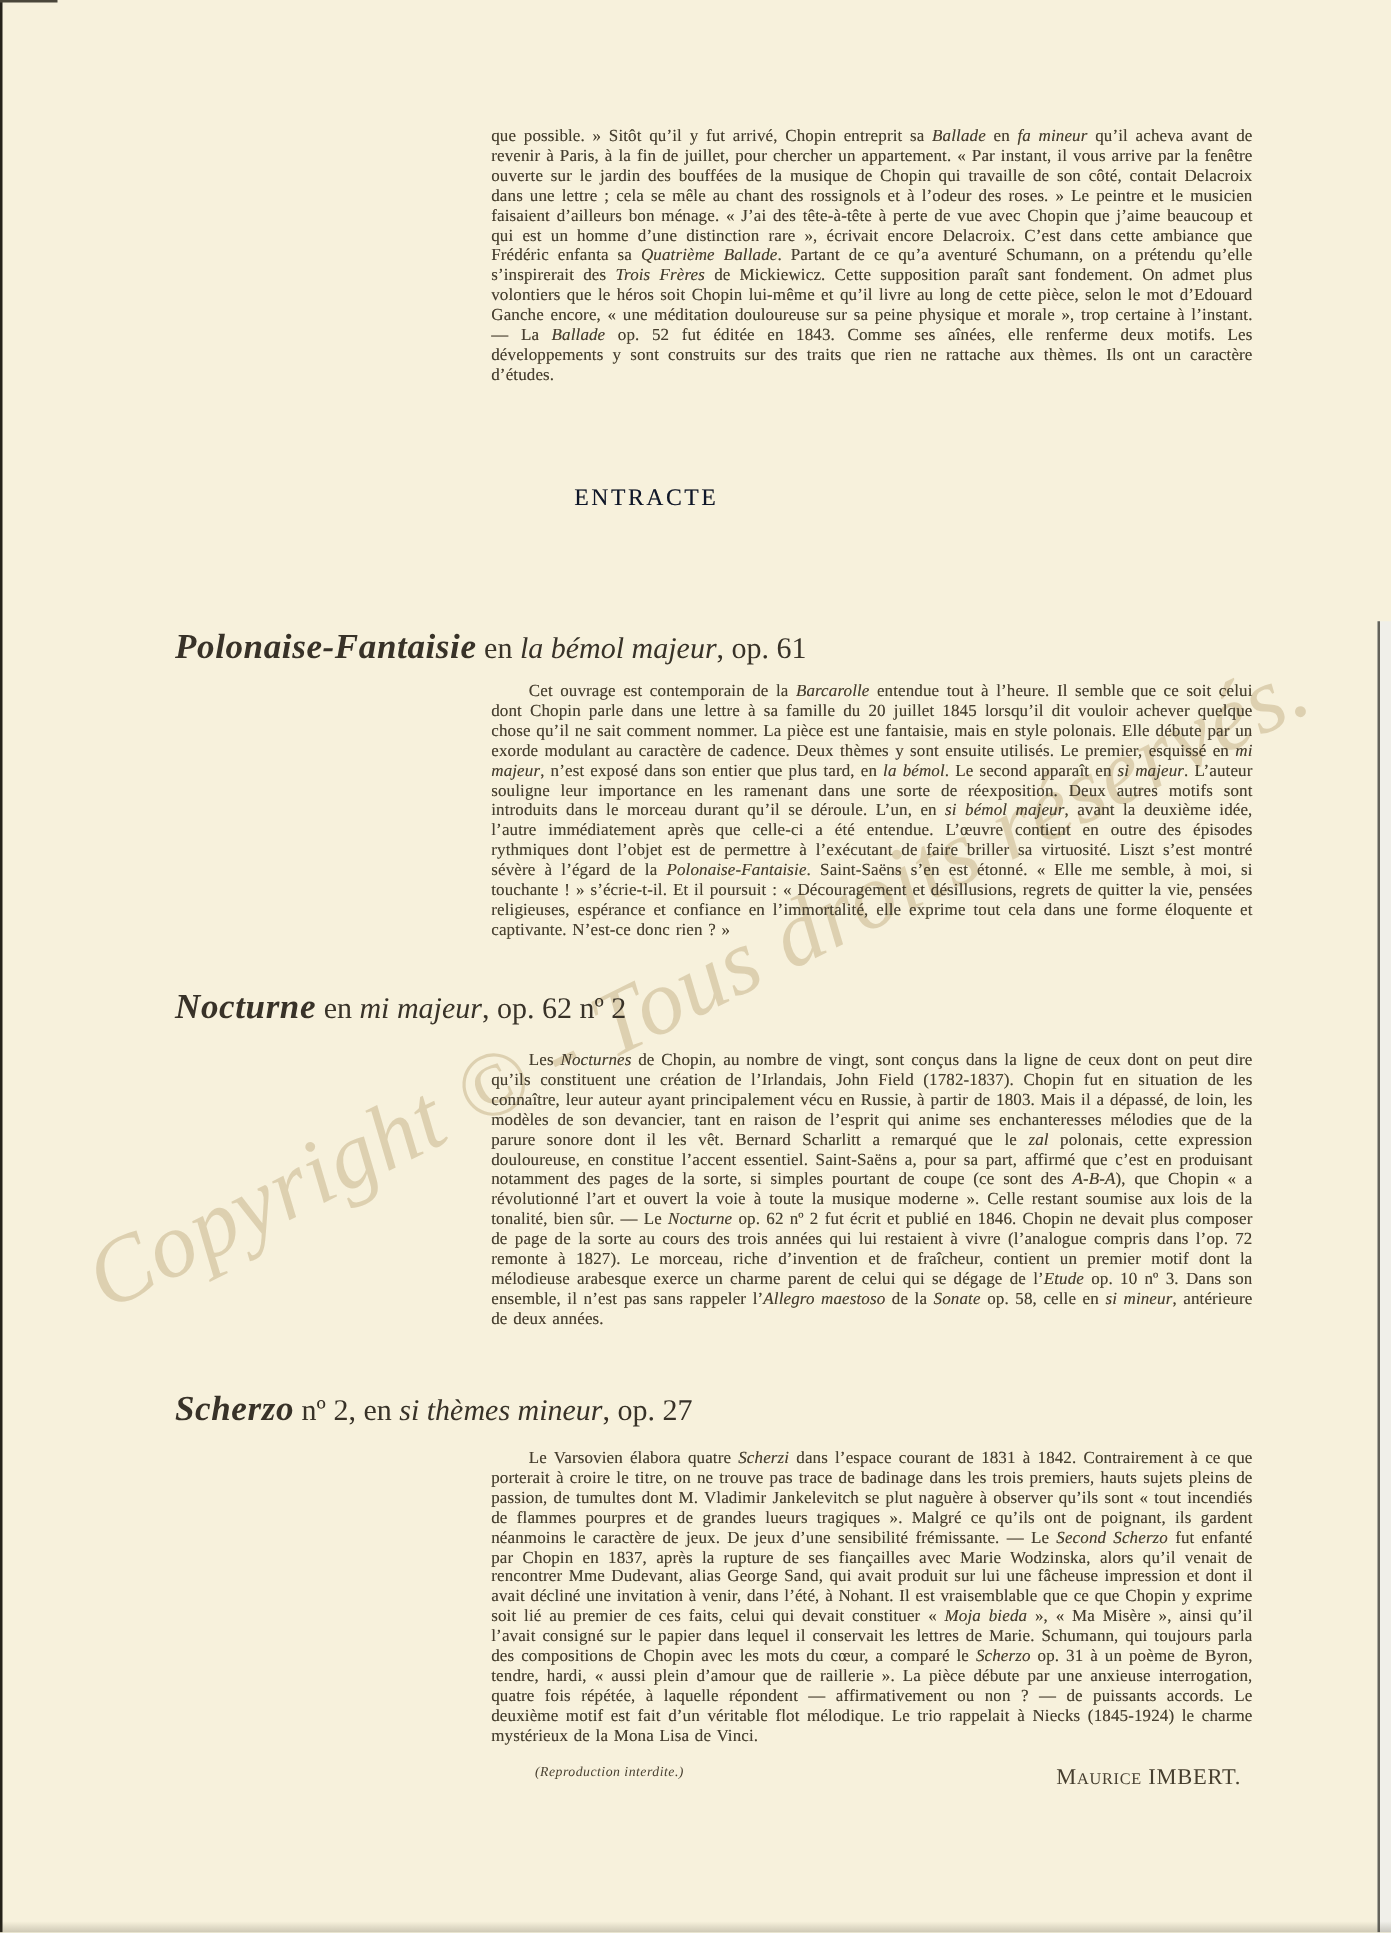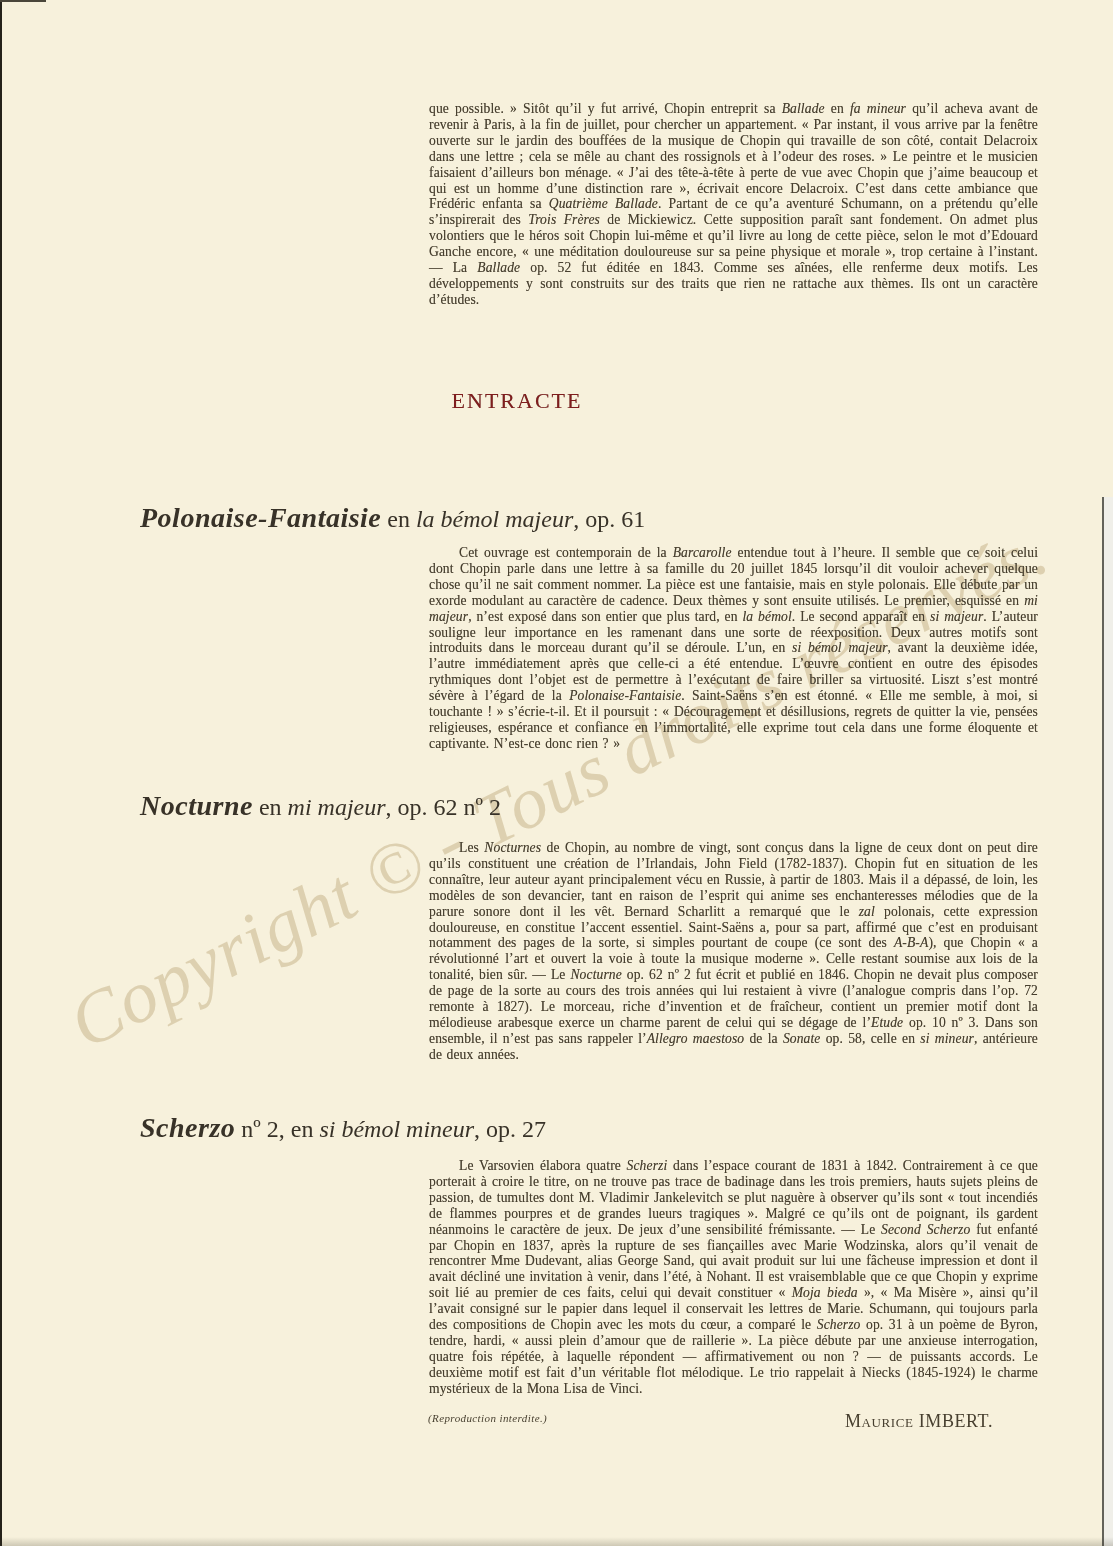--- a/index.html
+++ b/index.html
@@ -30,30 +30,29 @@
     pointer-events:none;
   }
 
   
   .para {
     position:absolute; left:393px; width:609px;
     text-align:justify;
     font-size:13.6px; line-height:15.9px;
     letter-spacing:0.1px; word-spacing:1px;
     text-shadow:0 0 0.4px rgba(71,63,47,0.55);
-    margin-left:36px;
   }
   .para.indent { text-indent:30px; }
   .para em { font-style:italic; }
 
   .entracte {
     position:absolute; left:517px; top:388px;
     transform:translateX(-50%);
-    font-size:22px; letter-spacing:2px;
-    color:#7f1d1d;
+    font-size:19px; letter-spacing:2px;
+    color:#0f172a;
     text-shadow:0 0 0.4px rgba(74,67,54,0.5);
   }
 
   
   .piece-heading { position:absolute; left:140px; white-space:nowrap; color:#383228;margin-top:16px; }
   .piece-heading .main { font-style:italic; font-weight:bold; font-size:28px; letter-spacing:0.5px; }
   .piece-heading .mid,
   .piece-heading .tail { font-style:normal; font-weight:normal; font-size:24px; }
   .piece-heading .key  { font-style:italic; font-weight:normal; font-size:24px; }
 
@@ -81,21 +80,21 @@
     <span class="main">Polonaise-Fantaisie</span><span class="mid"> en </span><span class="key">la bémol majeur</span><span class="tail">, op. 61</span>
   </h2>
   <div class="para indent" style="top:545px;">Cet ouvrage est contemporain de la <em>Barcarolle</em> entendue tout à l’heure. Il semble que ce soit celui dont Chopin parle dans une lettre à sa famille du 20 juillet 1845 lorsqu’il dit vouloir achever quelque chose qu’il ne sait comment nommer. La pièce est une fantaisie, mais en style polonais. Elle débute par un exorde modulant au caractère de cadence. Deux thèmes y sont ensuite utilisés. Le premier, esquissé en <em>mi majeur</em>, n’est exposé dans son entier que plus tard, en <em>la bémol</em>. Le second apparaît en <em>si majeur</em>. L’auteur souligne leur importance en les ramenant dans une sorte de réexposition. Deux autres motifs sont introduits dans le morceau durant qu’il se déroule. L’un, en <em>si bémol majeur</em>, avant la deuxième idée, l’autre immédiatement après que celle-ci a été entendue. L’œuvre contient en outre des épisodes rythmiques dont l’objet est de permettre à l’exécutant de faire briller sa virtuosité. Liszt s’est montré sévère à l’égard de la <em>Polonaise-Fantaisie</em>. Saint-Saëns s’en est étonné. « Elle me semble, à moi, si touchante ! » s’écrie-t-il. Et il poursuit : « Découragement et désillusions, regrets de quitter la vie, pensées religieuses, espérance et confiance en l’immortalité, elle exprime tout cela dans une forme éloquente et captivante. N’est-ce donc rien ? »</div>
 
   <h2 class="piece-heading" style="top:774px;text-align:right;">
     <span class="main">Nocturne</span><span class="mid"> en </span><span class="key">mi majeur</span><span class="tail">, op. 62 nº 2</span>
   </h2>
   <div class="para indent" style="top:840px;">Les <em>Nocturnes</em> de Chopin, au nombre de vingt, sont conçus dans la ligne de ceux dont on peut dire qu’ils constituent une création de l’Irlandais, John Field (1782-1837). Chopin fut en situation de les connaître, leur auteur ayant principalement vécu en Russie, à partir de 1803. Mais il a dépassé, de loin, les modèles de son devancier, tant en raison de l’esprit qui anime ses enchanteresses mélodies que de la parure sonore dont il les vêt. Bernard Scharlitt a remarqué que le <em>zal</em> polonais, cette expression douloureuse, en constitue l’accent essentiel. Saint-Saëns a, pour sa part, affirmé que c’est en produisant notamment des pages de la sorte, si simples pourtant de coupe (ce sont des <em>A-B-A</em>), que Chopin « a révolutionné l’art et ouvert la voie à toute la musique moderne ». Celle restant soumise aux lois de la tonalité, bien sûr. — Le <em>Nocturne</em> op. 62 nº 2 fut écrit et publié en 1846. Chopin ne devait plus composer de page de la sorte au cours des trois années qui lui restaient à vivre (l’analogue compris dans l’op. 72 remonte à 1827). Le morceau, riche d’invention et de fraîcheur, contient un premier motif dont la mélodieuse arabesque exerce un charme parent de celui qui se dégage de l’<em>Etude</em> op. 10 nº 3. Dans son ensemble, il n’est pas sans rappeler l’<em>Allegro maestoso</em> de la <em>Sonate</em> op. 58, celle en <em>si mineur</em>, antérieure de deux années.</div>
 
   <h2 class="piece-heading" style="top:1096px;">
-    <span class="main">Scherzo</span><span class="mid"> nº 2, en </span><span class="key">si bémol mineur</span><span class="tail">, op. 27</span>
+    <span class="main">Scherzo</span><span class="mid"> nº 2, en </span><span class="key">si thèmes mineur</span><span class="tail">, op. 27</span>
   </h2>
   <div class="para indent" style="top:1158px;">Le Varsovien élabora quatre <em>Scherzi</em> dans l’espace courant de 1831 à 1842. Contrairement à ce que porterait à croire le titre, on ne trouve pas trace de badinage dans les trois premiers, hauts sujets pleins de passion, de tumultes dont M. Vladimir Jankelevitch se plut naguère à observer qu’ils sont « tout incendiés de flammes pourpres et de grandes lueurs tragiques ». Malgré ce qu’ils ont de poignant, ils gardent néanmoins le caractère de jeux. De jeux d’une sensibilité frémissante. — Le <em>Second Scherzo</em> fut enfanté par Chopin en 1837, après la rupture de ses fiançailles avec Marie Wodzinska, alors qu’il venait de rencontrer Mme Dudevant, alias George Sand, qui avait produit sur lui une fâcheuse impression et dont il avait décliné une invitation à venir, dans l’été, à Nohant. Il est vraisemblable que ce que Chopin y exprime soit lié au premier de ces faits, celui qui devait constituer « <em>Moja bieda</em> », « Ma Misère », ainsi qu’il l’avait consigné sur le papier dans lequel il conservait les lettres de Marie. Schumann, qui toujours parla des compositions de Chopin avec les mots du cœur, a comparé le <em>Scherzo</em> op. 31 à un poème de Byron, tendre, hardi, « aussi plein d’amour que de raillerie ». La pièce débute par une anxieuse interrogation, quatre fois répétée, à laquelle répondent — affirmativement ou non ? — de puissants accords. Le deuxième motif est fait d’un véritable flot mélodique. Le trio rappelait à Niecks (1845-1924) le charme mystérieux de la Mona Lisa de Vinci.</div>
 
   <div class="footer-left">(Reproduction interdite.)</div>
   <div class="footer-right">Maurice IMBERT.</div>
 
   <div class="edge-left"></div>
   <div class="edge-top"></div>
   <div class="edge-right"></div>
   <div class="bottom-shade"></div>

